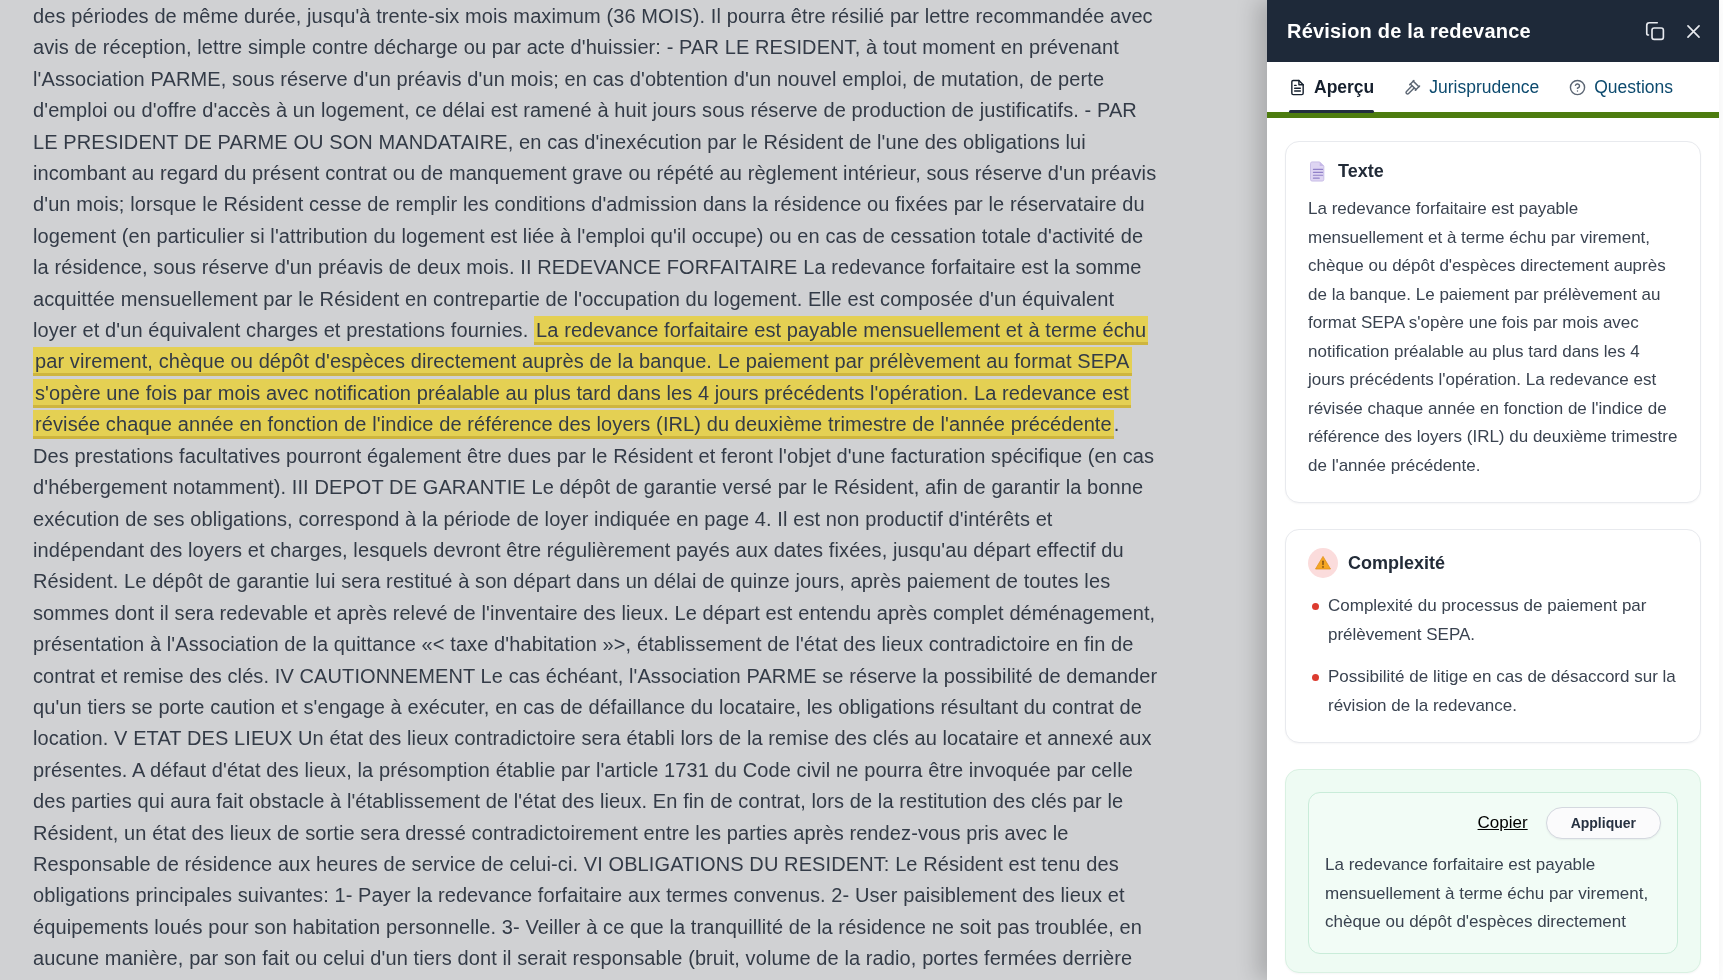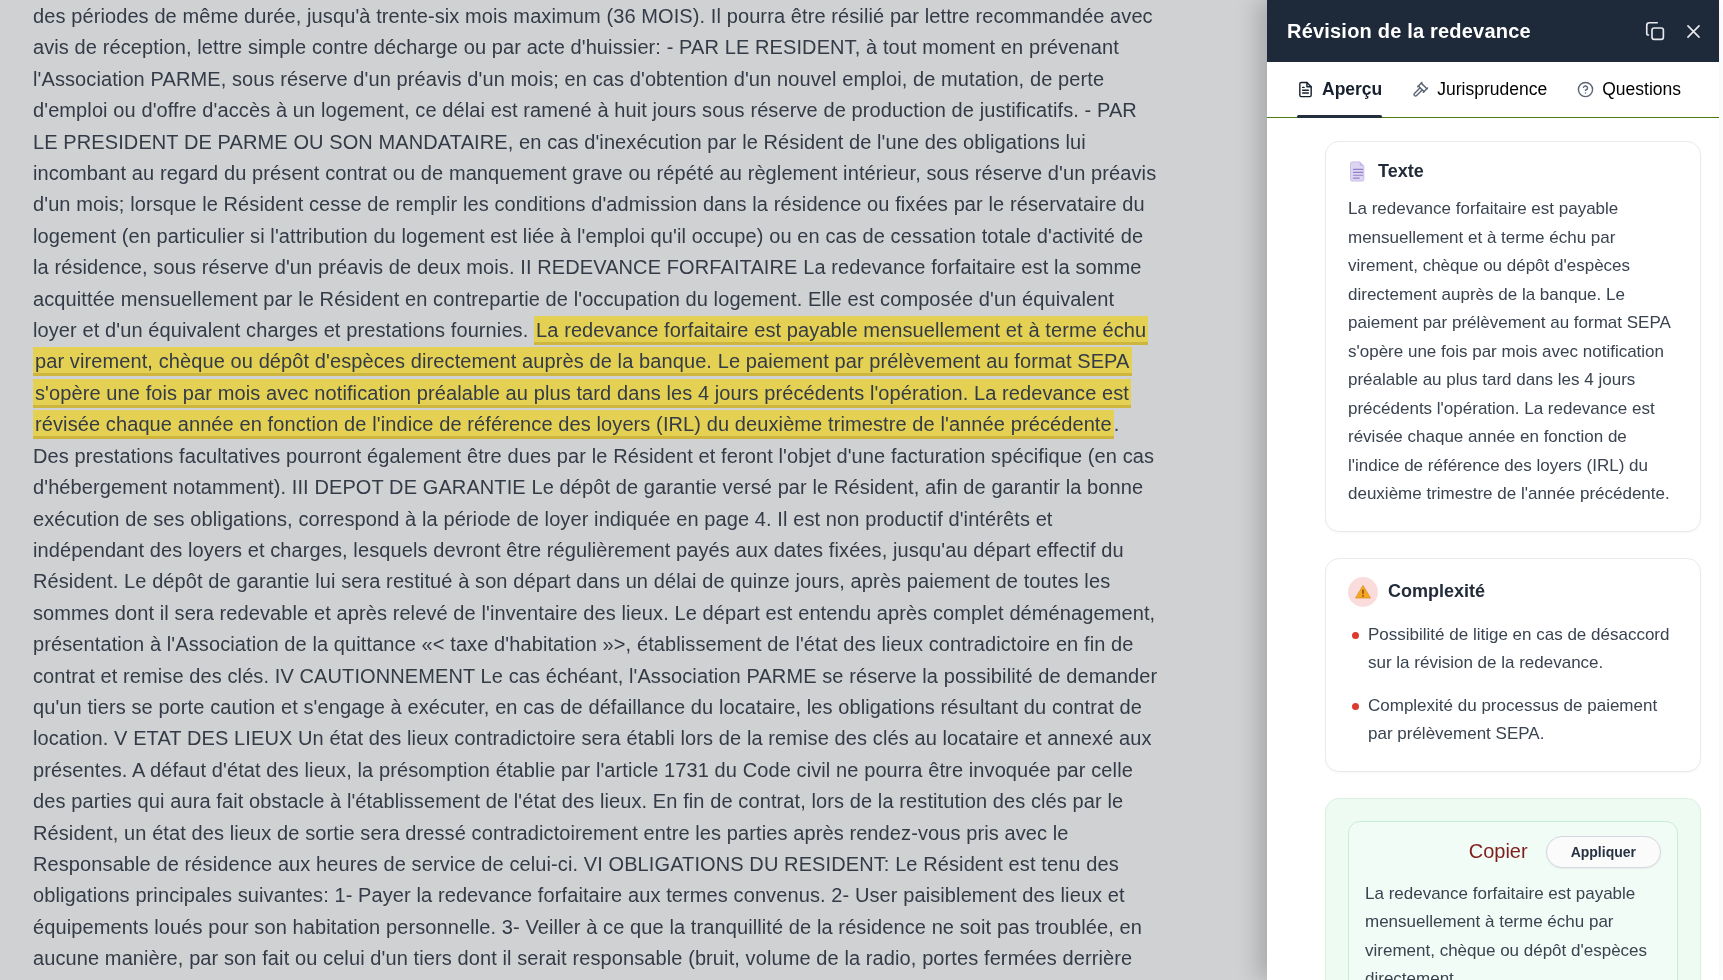--- a/index.html
+++ b/index.html
@@ -20,32 +20,32 @@
   .panel { width: 452px; background: #ffffff; display: flex; flex-direction: column;
     box-shadow: -10px 0 20px rgba(0,0,0,.18); position: relative; z-index: 2; }
   .panel-header { height: 62px; flex: 0 0 auto; background: #1e2939; display: flex;
     align-items: center; padding: 0 12px 0 20px; }
   .panel-title { color: #ffffff; font-size: 20px; font-weight: bold; margin: 0; flex: 1;
     letter-spacing: .2px; }
   .header-actions { display: flex; align-items: center; gap: 10px; }
   .icon-btn { background: none; border: none; padding: 4px; margin: 0; cursor: pointer;
     color: #e8eaef; display: flex; align-items: center; justify-content: center; }
 
-  .tabs { display: flex; gap: 30px; padding: 0 30px; height: 56px; flex: 0 0 auto;
-    border-bottom: 1px solid #4d7c0f; background: #fff; }
-  .tab { display: flex; align-items: center; gap: 8px; font-size: 17.5px; color: #000000;
+  .tabs { display: flex; gap: 30px; padding: 0 22px; height: 56px; flex: 0 0 auto;
+    border-bottom: 6px solid #4d7c0f; background: #fff; }
+  .tab { display: flex; align-items: center; gap: 8px; font-size: 17.5px; color: #0c4a6e;
     position: relative; height: 100%; cursor: pointer; white-space: nowrap; }
   .tab .tab-icon { display: flex; align-items: center; color: #5b6573; }
   .tab.active { color: #16202e; font-weight: bold; }
   .tab.active .tab-icon { color: #16202e; }
   .tab.active::after { content: ""; position: absolute; left: 0; right: 0; bottom: -1px;
     height: 3px; background: #222e3e; border-radius: 2px; }
 
   .panel-body { flex: 1; padding: 23px 18px; overflow: hidden; display: flex;
-    flex-direction: column; gap: 26px; background: #fff; margin-left: 40px; }
+    flex-direction: column; gap: 26px; background: #fff; }
 
   .card { border: 1px solid #e8eaee; border-radius: 14px; padding: 18px 22px 22px;
     background: #fff; box-shadow: 0 1px 2px rgba(16,24,40,.04); }
   .card-head { display: flex; align-items: center; gap: 10px; margin-bottom: 12px; }
   .card-title { font-size: 18px; font-weight: bold; color: #222b38; }
   .card-text { font-size: 17px; line-height: 28.5px; color: #3a4350; margin: 0; }
 
   .icon-badge { border-radius: 50%; display: flex; align-items: center;
     justify-content: center; flex: 0 0 auto; }
   .badge-warn { width: 30px; height: 30px; background: #fbdcdc; }
@@ -55,22 +55,22 @@
   .problem-list li { position: relative; padding-left: 20px; margin-top: 14px;
     font-size: 17px; line-height: 28.5px; color: #3a4350; }
   .problem-list li::before { content: ""; position: absolute; left: 4px; top: 11px;
     width: 7px; height: 7px; border-radius: 50%; background: #dc3b2f; }
 
   .card-reco { background: #eefbf3; border-color: #d9f1e2; padding-bottom: 18px; }
   .reco-inner { background: #f2fcf6; border: 1px solid #c9ecd9; border-radius: 12px;
     padding: 14px 16px 16px; margin-top: 4px; }
   .reco-actions { display: flex; justify-content: flex-end; align-items: center; gap: 18px;
     margin-bottom: 12px; }
-  .copy-link { font-size: 20px; color: #7f1d1d; background: none; border: none;
-    padding: 0; cursor: pointer; }
+  .copy-link { font-size: 17px; color: #000000; background: none; border: none;
+    padding: 0; cursor: pointer; text-decoration: underline; }
   .apply-btn { font-size: 14px; font-weight: bold; color: #273242; background: #fbfbfc;
     border: 1px solid #d4d8df; border-radius: 999px; padding: 7px 24px; cursor: pointer;
     box-shadow: 0 1px 2px rgba(16,24,40,.06); }
 </style>
 </head>
 <body>
 
 <div class="app">
 
   <div class="doc-area">
@@ -158,22 +158,22 @@
           <span class="icon-badge badge-warn">
             <svg width="18" height="18" viewBox="0 0 24 24">
               <path d="M12 3.2 22 20H2z" fill="#f5a623" stroke="#df8f17" stroke-width="1" stroke-linejoin="round"></path>
               <rect x="11.05" y="8.8" width="1.9" height="6.2" rx="0.95" fill="#7a4c12"></rect>
               <circle cx="12" cy="17.3" r="1.15" fill="#7a4c12"></circle>
             </svg>
           </span>
           <span class="card-title">Complexité</span>
         </div>
         <ul class="problem-list">
+          <li>Complexité du processus de paiement par prélèvement SEPA.</li>
           <li>Possibilité de litige en cas de désaccord sur la révision de la redevance.</li>
-          <li>Complexité du processus de paiement par prélèvement SEPA.</li>
         </ul>
       </section>
 
       <section class="card card-reco">
         <div class="reco-inner">
           <div class="reco-actions">
             <button class="copy-link">Copier</button>
             <button class="apply-btn">Appliquer</button>
           </div>
           <p class="card-text">La redevance forfaitaire est payable mensuellement à terme échu par virement, chèque ou dépôt d'espèces directement</p>

